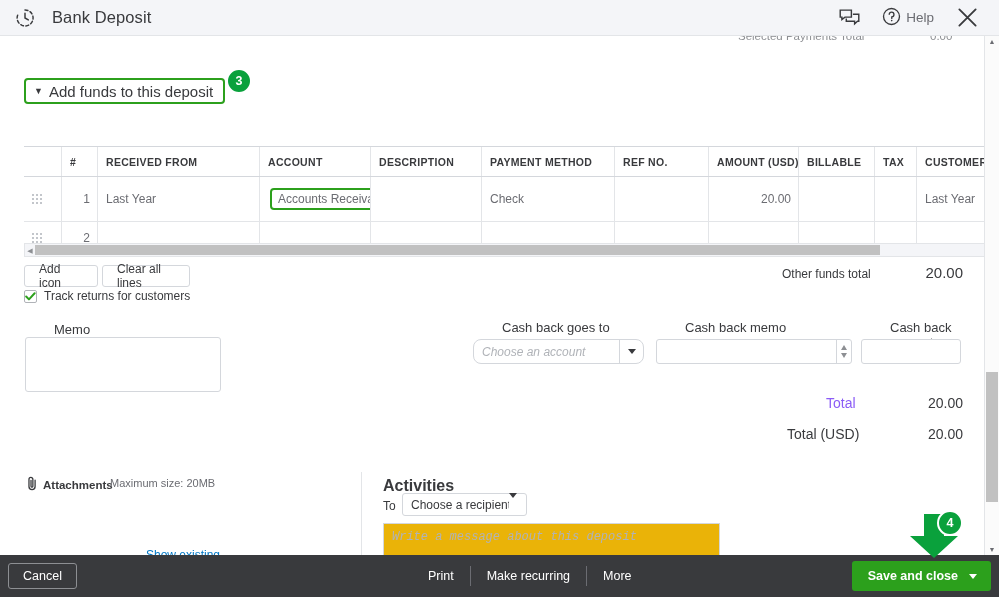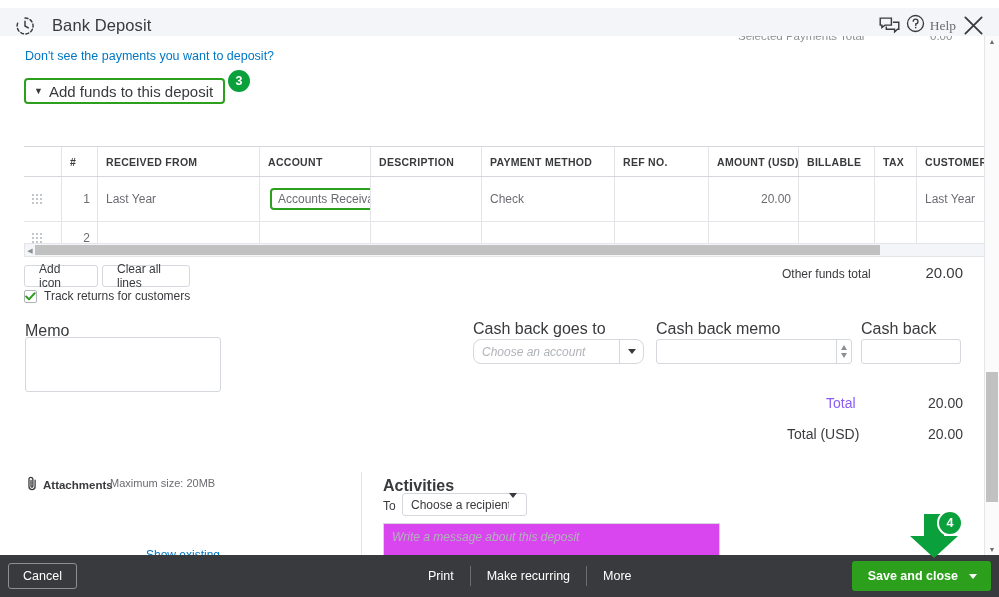--- a/index.html
+++ b/index.html
@@ -13,21 +13,21 @@
     overflow: hidden;
     font-family: "Liberation Sans", sans-serif;
     font-size: 12px;
     color: #393a3d;
     position: relative;
   }
 
   
   #app-header {
     position: absolute;
-    top: 8px; left: 0;
+    top: 0; left: 0;
     width: 999px;
     height: 36px;
     background: #f4f5f8;
     border-bottom: 1px solid #e3e5e8;
     display: flex;
     align-items: center;
     box-sizing: border-box;
   }
   #header-left {
     display: flex;
@@ -38,23 +38,22 @@
   #window-title {
     font-size: 16.5px;
     color: #393a3d;
     margin-left: 16px;
     letter-spacing: .1px;
   }
   #header-right {
     margin-left: auto;
     display: flex;
     align-items: center;
-    padding-right: 14px;
-    gap: 6px;
-    font-family: Liberation Serif, serif;
+    padding-right: 20px;
+    gap: 22px;
   }
   .hdr-icon { display: flex; align-items:center; cursor: pointer; }
   #help-label {
     font-size: 13.5px;
     color: #6b6c72;
     margin-left: 5px;
   }
   #help-group { display:flex; align-items:center; cursor:pointer; }
 
   
@@ -267,21 +266,21 @@
     display: flex; align-items: center; justify-content: center;
     box-sizing: border-box;
   }
   .checkbox svg { display: block; }
   #track-returns-label { margin-left: 7px; font-size: 12px; color: #393a3d; }
 
   #other-funds-label { position: absolute; top: 231px; left: 782px; font-size: 12px; color:#393a3d; }
   #other-funds-value { position: absolute; top: 228px; left: 905px; width: 58px; text-align:right; font-size: 15px; color:#393a3d; }
 
   
-  .fld-label { font-size: 16px; color: #393a3d; }
+  .fld-label { font-size: 13px; color: #393a3d; margin-left: 29px; }
   #memo-label { position: absolute; top: 286px; left: 25px; }
   #memo-box {
     position: absolute; top: 301px; left: 25px;
     width: 196px; height: 55px;
     border: 1px solid #d4d7dc; border-radius: 3px;
     background: #fff; box-sizing: border-box;
     resize: none; outline: none;
     font-family: "Liberation Sans", sans-serif;
     font-size: 12px; color:#393a3d; padding: 5px 6px;
   }
@@ -376,23 +375,23 @@
     border: 1px solid #d4d7dc; border-radius: 3px;
     background: #fff; box-sizing: border-box;
     display: flex; align-items: center; cursor: pointer;
   }
   #recipient-text { flex:1; padding-left: 8px; font-size: 12px; color: #393a3d; white-space: nowrap; overflow: hidden; }
   #recipient-caret { margin-right: 9px; }
   #message-box {
     position: absolute; top: 487px; left: 383px;
     width: 337px; height: 46px;
     border: 1px solid #d4d7dc; border-bottom: none;
-    background: #d946ef; box-sizing: border-box;
+    background: #eab308; box-sizing: border-box;
     outline: none; resize: none;
-    font-family: Liberation Sans, sans-serif; font-size: 12px;
+    font-family: Liberation Mono, monospace; font-size: 12px;
     color: #393a3d; padding: 6px 8px;
   }
   #message-box::placeholder { color:#b0b3b8; font-style: italic; }
 
   
   #vscroll {
     position: absolute;
     top: 36px; right: 0;
     width: 15px; height: 519px;
     background: #fbfbfb;
@@ -489,21 +488,20 @@
   </div>
 </div>
 
 <div id="page-body">
 
   <div id="selected-payments-row">
     <span id="selected-payments-label">Selected Payments Total</span>
     <span id="selected-payments-value">0.00</span>
   </div>
 
-  <a id="dont-see-link">Don't see the payments you want to deposit?</a>
 
   <div id="add-funds-bar">
     <span id="add-funds-caret">▼</span>
     <span id="add-funds-label">Add funds to this deposit</span>
   </div>
 
   <div id="line-table">
     <table class="grid">
       <thead>
         <tr>

